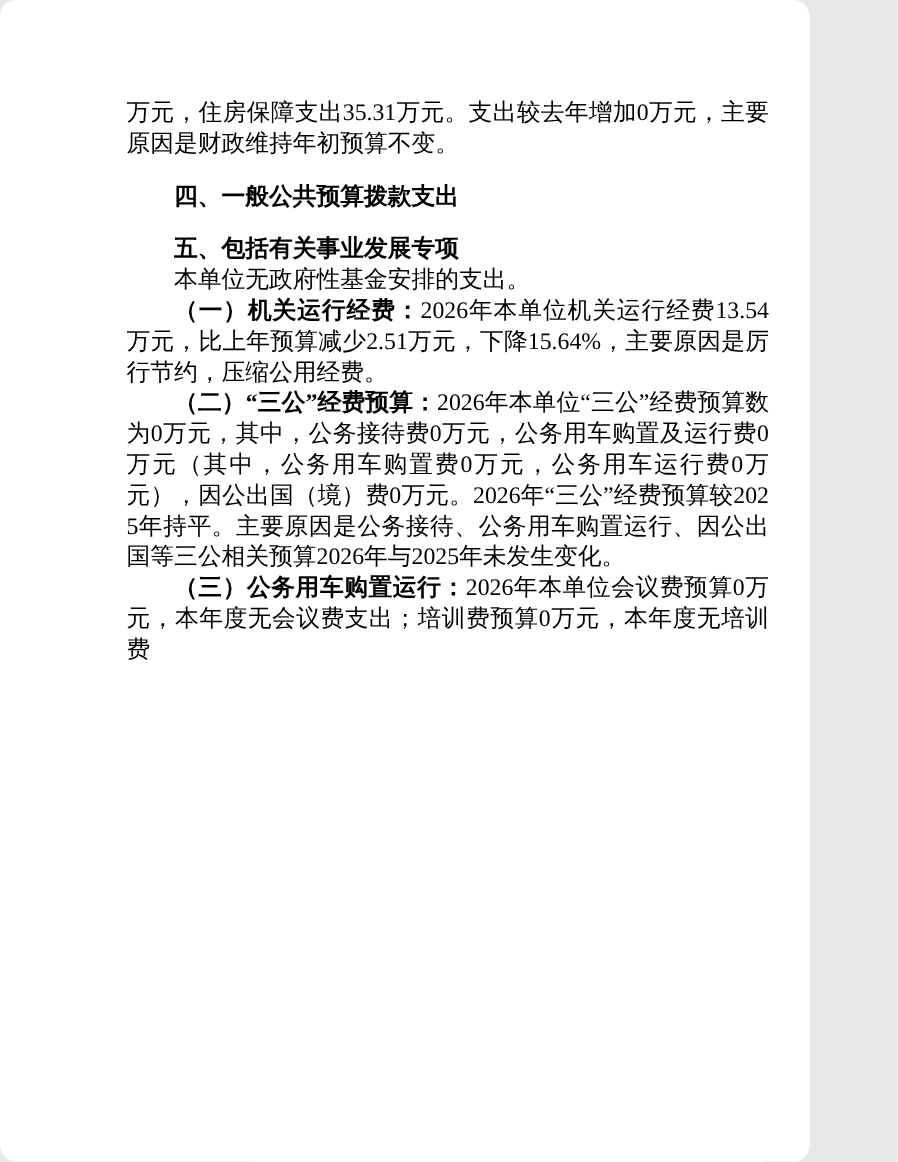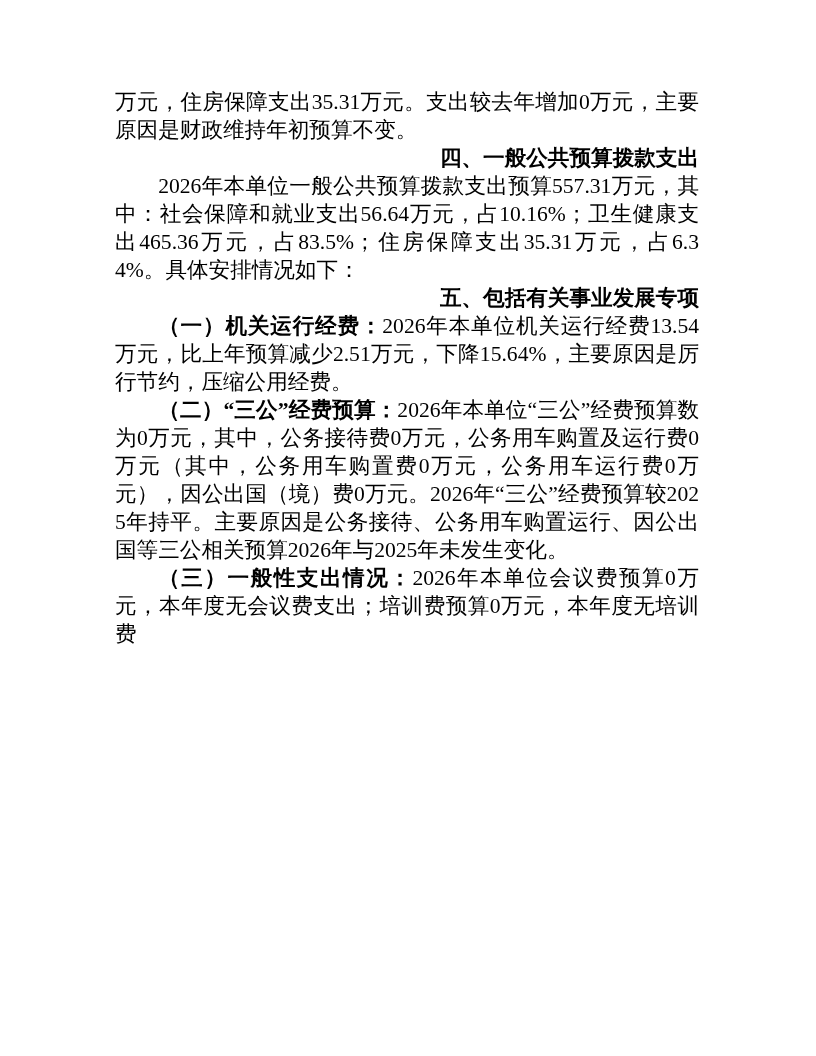--- a/index.html
+++ b/index.html
@@ -7,25 +7,26 @@
     padding: 0;
   }
   body {
     width: 816px;
     height: 1056px;
     background: #e8e8e8;
     font-family: "Liberation Serif", "DejaVu Serif", serif;
   }
   .page {
     position: relative;
-    width: 816px;
+    width: 736px;
     height: 1056px;
     background: #ffffff;
     color: #000000;
     overflow: hidden;
+    border-radius: 15px;
   }
   .content {
     position: absolute;
     left: 115px;
     top: 88px;
     width: 584px;
   }
   .content p {
     margin: 0;
     padding: 0;
@@ -35,32 +36,33 @@
     text-justify: inter-character;
     word-break: break-all;
     overflow-wrap: break-word;
     color: #000000;
   }
   .content p.indent {
     text-indent: 2em;
   }
   .content p.heading {
     font-weight: bold;
-    text-align: right;
+    text-align: left;
+    margin-top: 20px;
   }
   .content span.bold {
     font-weight: bold;
   }
 </style>
 </head>
 <body>
 
 <div class="page" style="background: rgb(255, 255, 255); color: rgb(0, 0, 0);">
   <main class="content" id="content">
       <p class="body"><span>万元，住房保障支出35.31万元。支出较去年增加0万元，主要原因是财政维持年初预算不变。</span></p>
       <p class="heading indent"><span class="bold">四、一般公共预算拨款支出</span></p>
-      <p class="body indent"><span>2026年本单位一般公共预算拨款支出预算557.31万元，其中：社会保障和就业支出56.64万元，占10.16%；卫生健康支出465.36万元，占83.5%；住房保障支出35.31万元，占6.34%。具体安排情况如下：</span></p>
       <p class="heading indent"><span class="bold">五、包括有关事业发展专项</span></p>
+      <p class="body indent"><span>本单位无政府性基金安排的支出。</span></p>
       <p class="body indent"><span class="bold">（一）机关运行经费：</span><span>2026年本单位机关运行经费13.54万元，比上年预算减少2.51万元，下降15.64%，主要原因是厉行节约，压缩公用经费。</span></p>
       <p class="body indent"><span class="bold">（二）“三公”经费预算：</span><span>2026年本单位“三公”经费预算数为0万元，其中，公务接待费0万元，公务用车购置及运行费0万元（其中，公务用车购置费0万元，公务用车运行费0万元），因公出国（境）费0万元。2026年“三公”经费预算较2025年持平。主要原因是公务接待、公务用车购置运行、因公出国等三公相关预算2026年与2025年未发生变化。</span></p>
-      <p class="body indent"><span class="bold">（三）一般性支出情况：</span><span>2026年本单位会议费预算0万元，本年度无会议费支出；培训费预算0万元，本年度无培训费</span></p>
+      <p class="body indent"><span class="bold">（三）公务用车购置运行：</span><span>2026年本单位会议费预算0万元，本年度无会议费支出；培训费预算0万元，本年度无培训费</span></p>
     </main>
 </div>
 
 </body></html>

